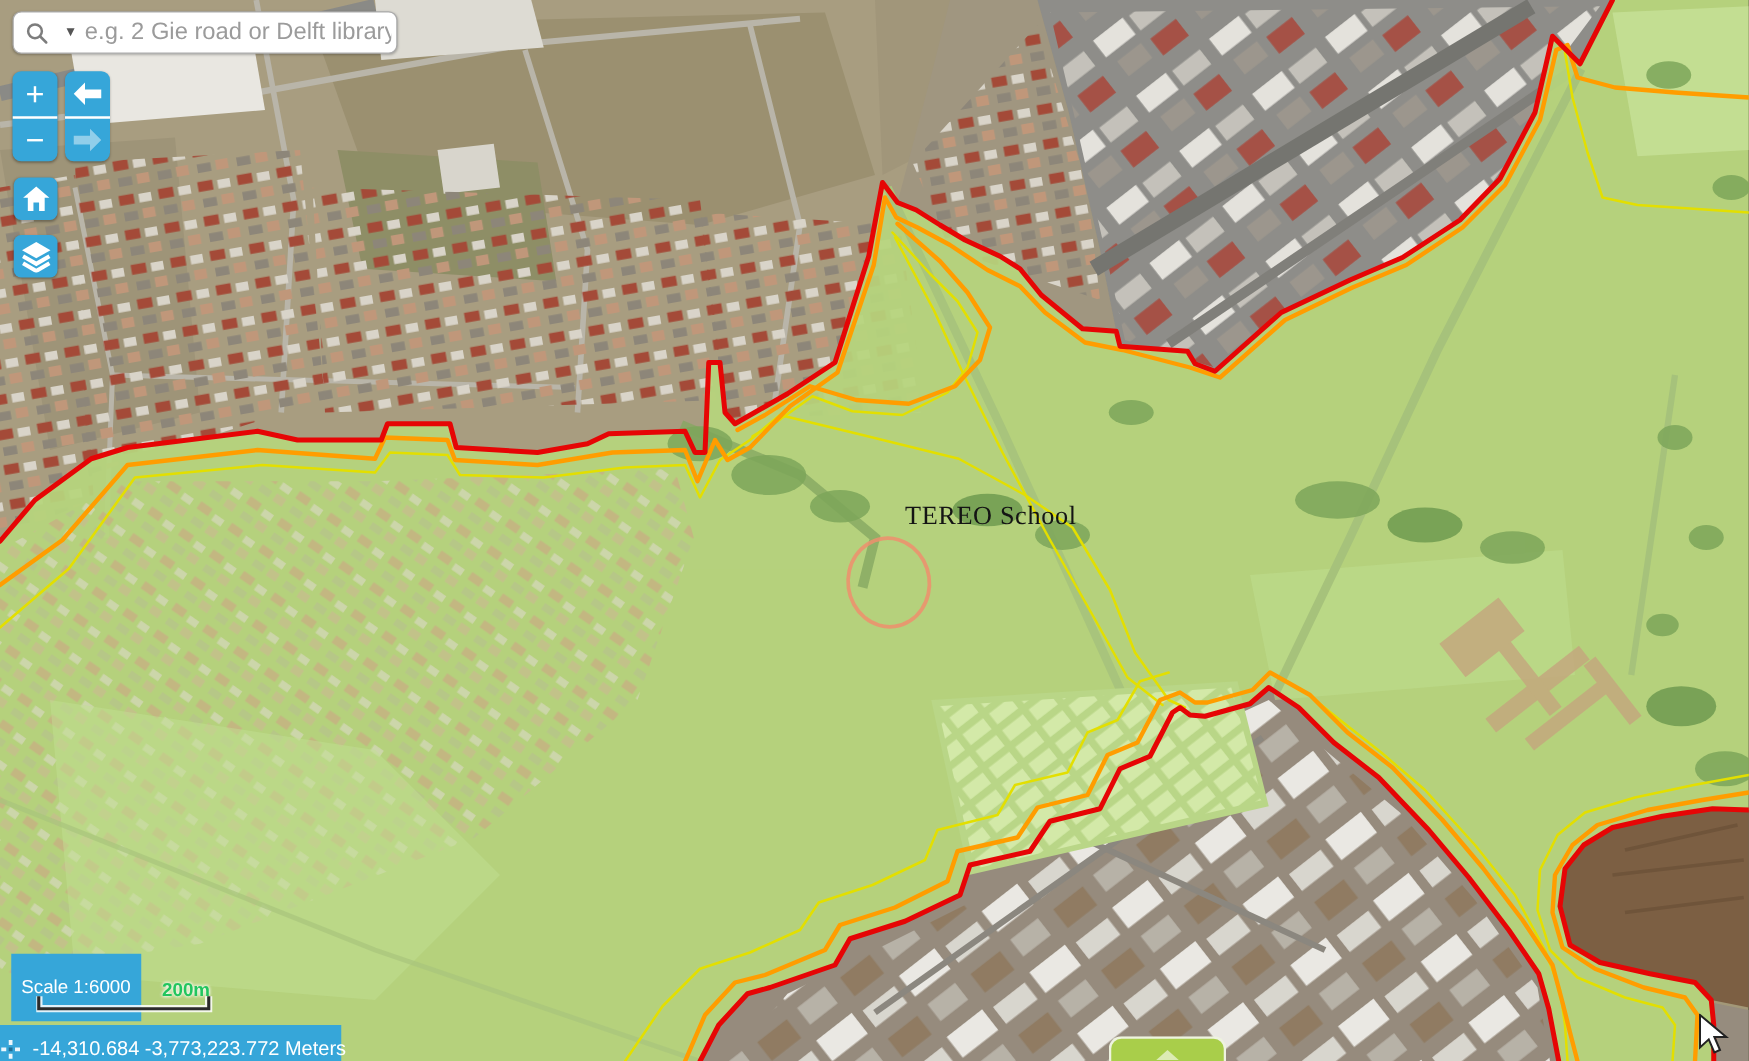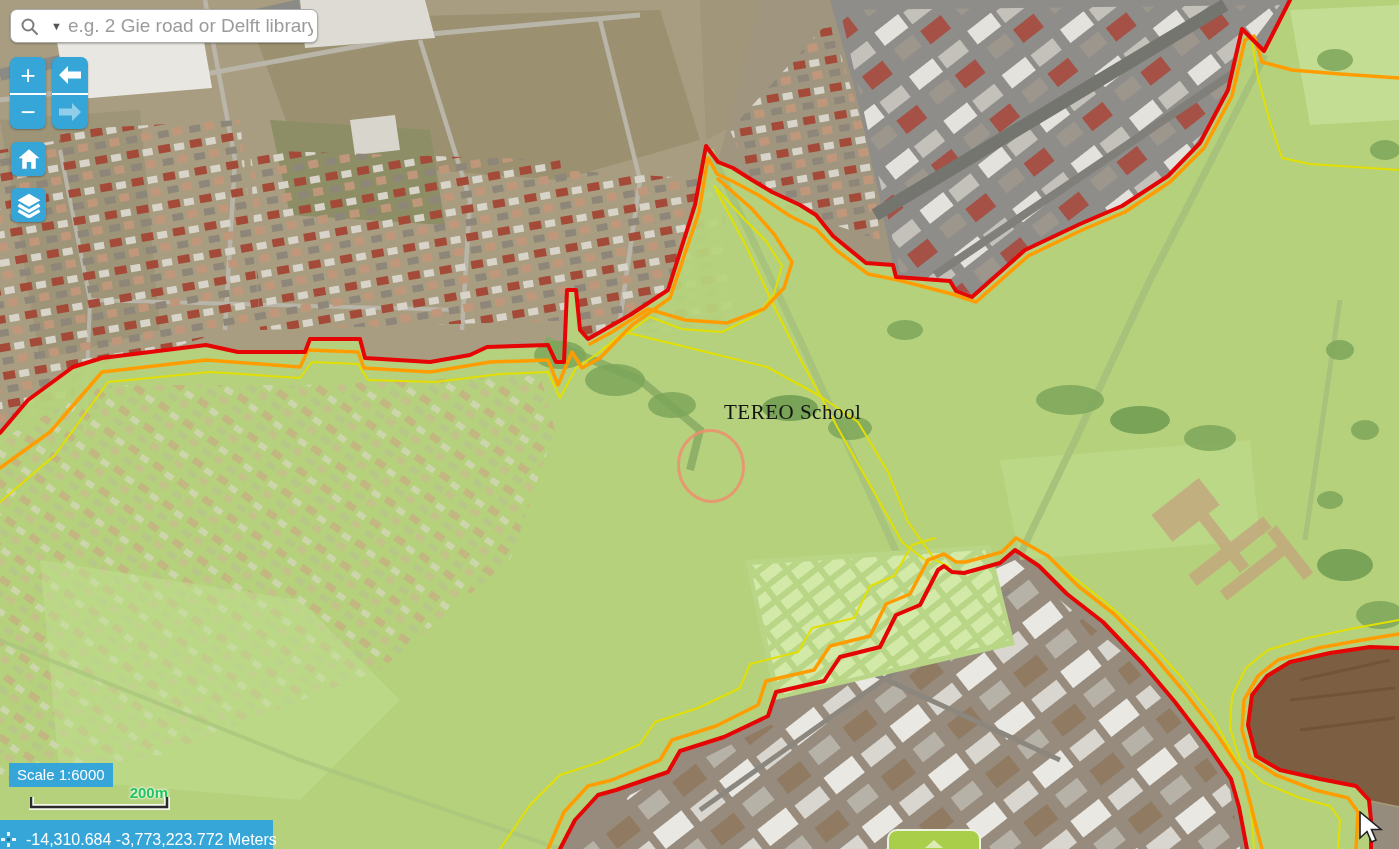--- a/index.html
+++ b/index.html
@@ -23,21 +23,21 @@
   .btn-pair .half{width:100%;height:36px;display:flex;align-items:center;justify-content:center;
             color:#fff;cursor:pointer;box-sizing:border-box;}
   .btn-pair .half.bottom{border-top:2px solid #fff;}
   .glyph{font-size:26px;line-height:1;font-weight:400;}
   .sq-btn{position:absolute;width:35px;height:34px;background:var(--accent);border-radius:6px;
           display:flex;align-items:center;justify-content:center;cursor:pointer;
           box-shadow:0 1px 2px rgba(0,0,0,.3);}
 
   
   .scale-box{position:absolute;left:9px;top:763px;height:22px;background:var(--accent);
-             color:#fff;font-size:15px;line-height:22px;padding:1px 8px;white-space:nowrap;}
+             color:#fff;font-size:15px;line-height:22px;padding:16px 8px;white-space:nowrap;}
   .sb-label{position:absolute;left:88px;top:784px;width:80px;text-align:right;font-size:15px;
             font-weight:bold;color:#22c55e;text-shadow:0 0 3px #fff,0 0 3px #fff;}
   .sb-bar{position:absolute;left:29px;top:796px;}
   .coords{position:absolute;left:0;top:820px;width:273px;height:39px;background:var(--accent);
           display:flex;align-items:center;color:#fff;}
   .coords .icon-cell{width:29px;display:flex;align-items:center;justify-content:center;align-self:stretch;}
   .coords .vdiv{width:1px;align-self:stretch;background:rgba(255,255,255,.55);}
   .coords .txt{font-size:16px;padding-left:9px;white-space:nowrap;}
 
   .expand-btn{position:absolute;left:887px;top:829px;width:90px;height:20px;

